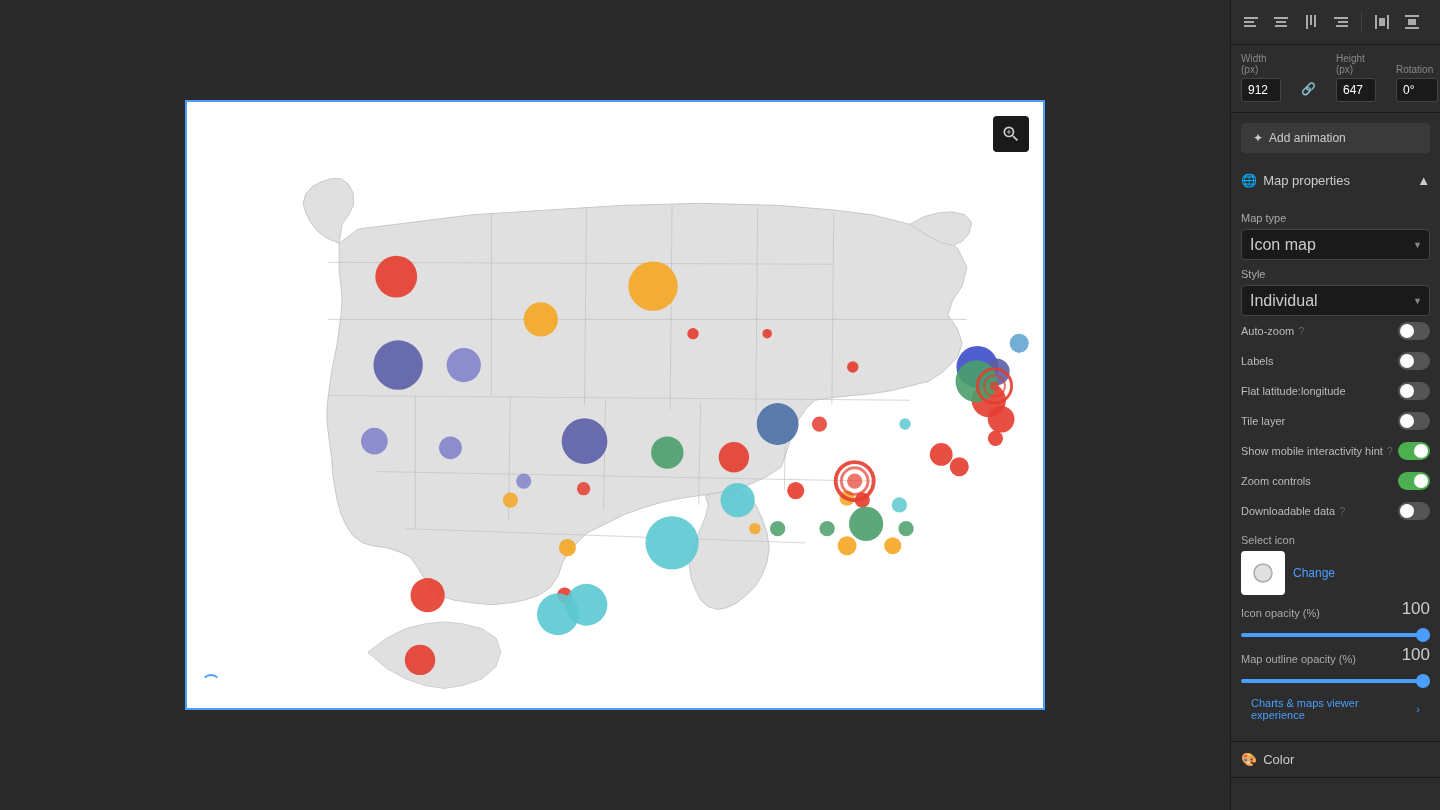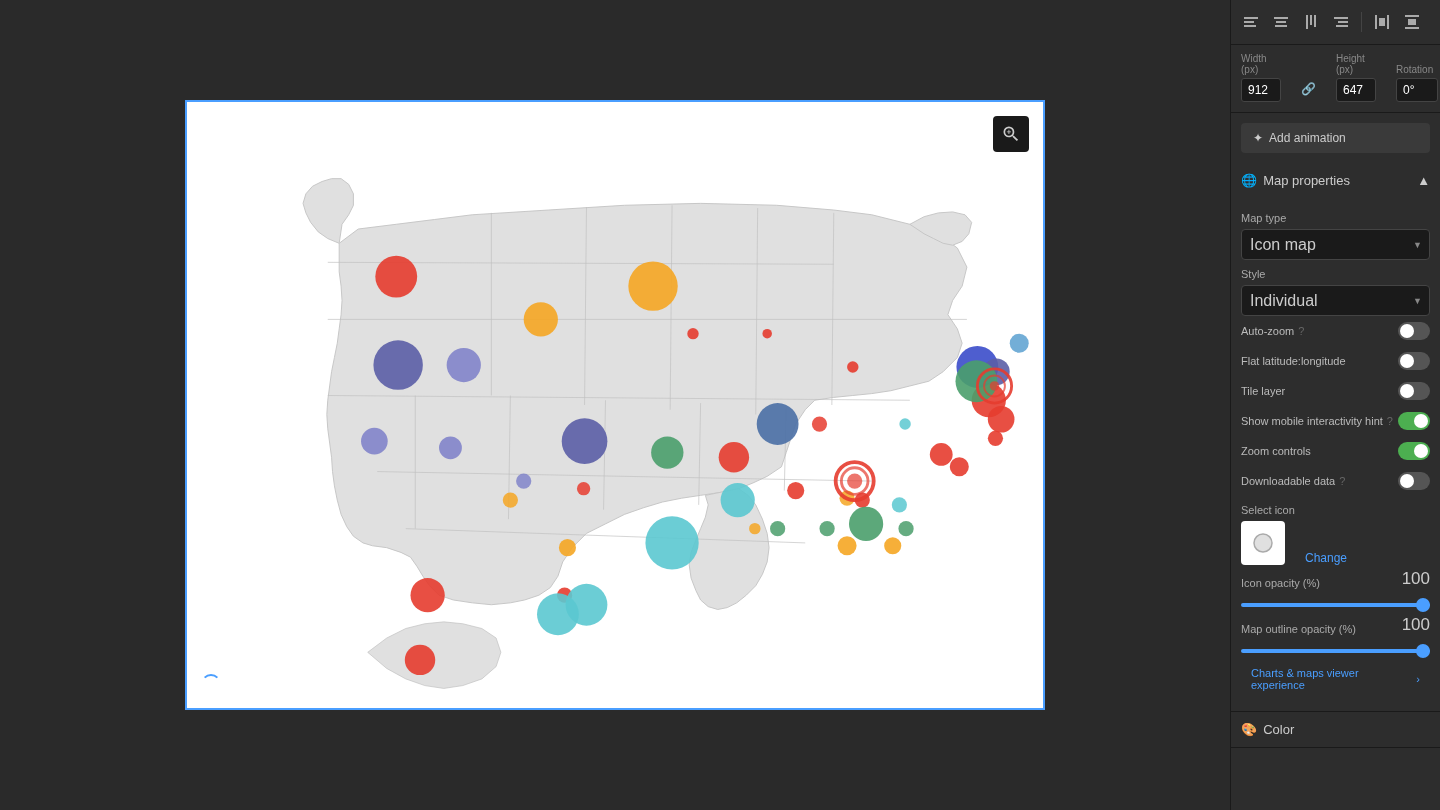--- a/index.html
+++ b/index.html
@@ -267,22 +267,21 @@
       background: #fff;
       border-radius: 4px;
       display: flex;
       align-items: center;
       justify-content: center;
       margin-right: 8px;
     }
 
     .select-icon-row {
       display: flex;
-      align-items: flex-end;
-      gap: 12px;
+      align-items: center;
     }
 
     .change-link {
       color: #4a9eff;
       font-size: 12px;
       cursor: pointer;
       text-decoration: none;
     }
 
     
@@ -601,20 +600,24 @@
         </select>
       </div>
 
       <div class="toggle-row">
         <span class="toggle-label">
           Auto-zoom <span class="help-icon">?</span>
         </span>
         <button class="toggle off"></button>
       </div>
 
+      <div class="toggle-row">
+        <span class="toggle-label">Labels</span>
+        <button class="toggle off"></button>
+      </div>
 
       <div class="toggle-row">
         <span class="toggle-label">Flat latitude:longitude</span>
         <button class="toggle off"></button>
       </div>
 
       <div class="toggle-row">
         <span class="toggle-label">Tile layer</span>
         <button class="toggle off"></button>
       </div>

